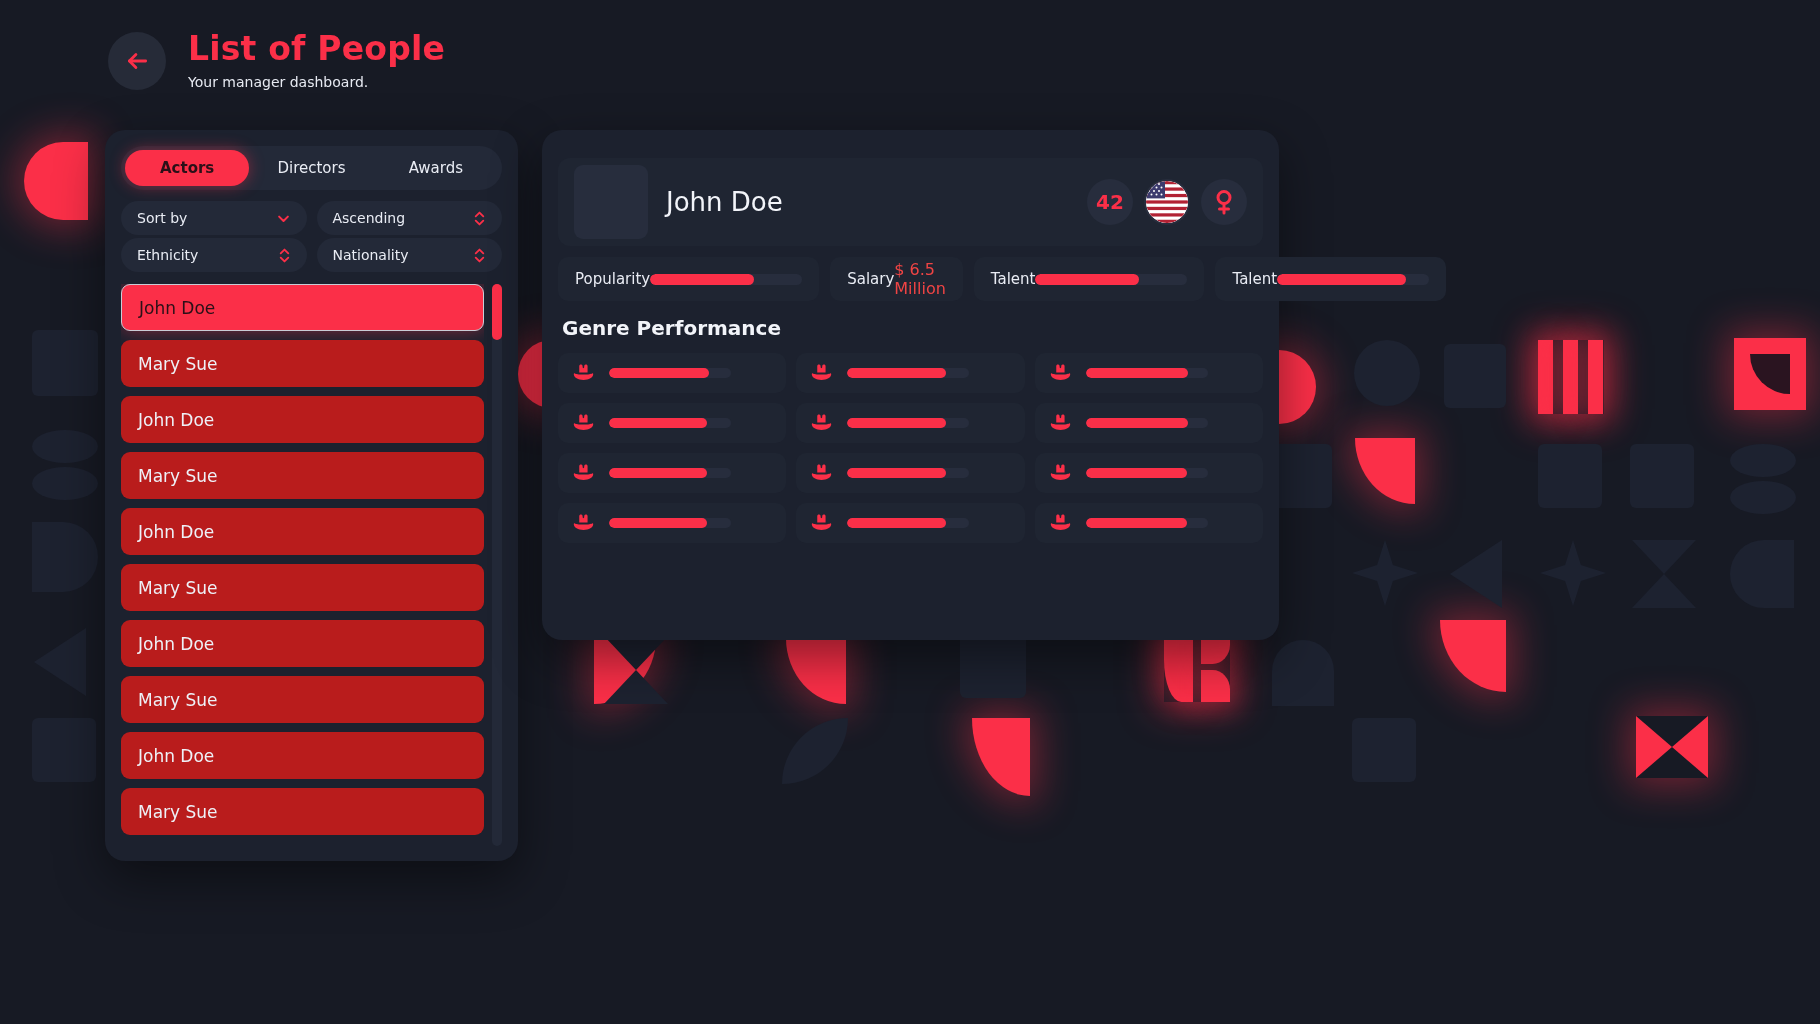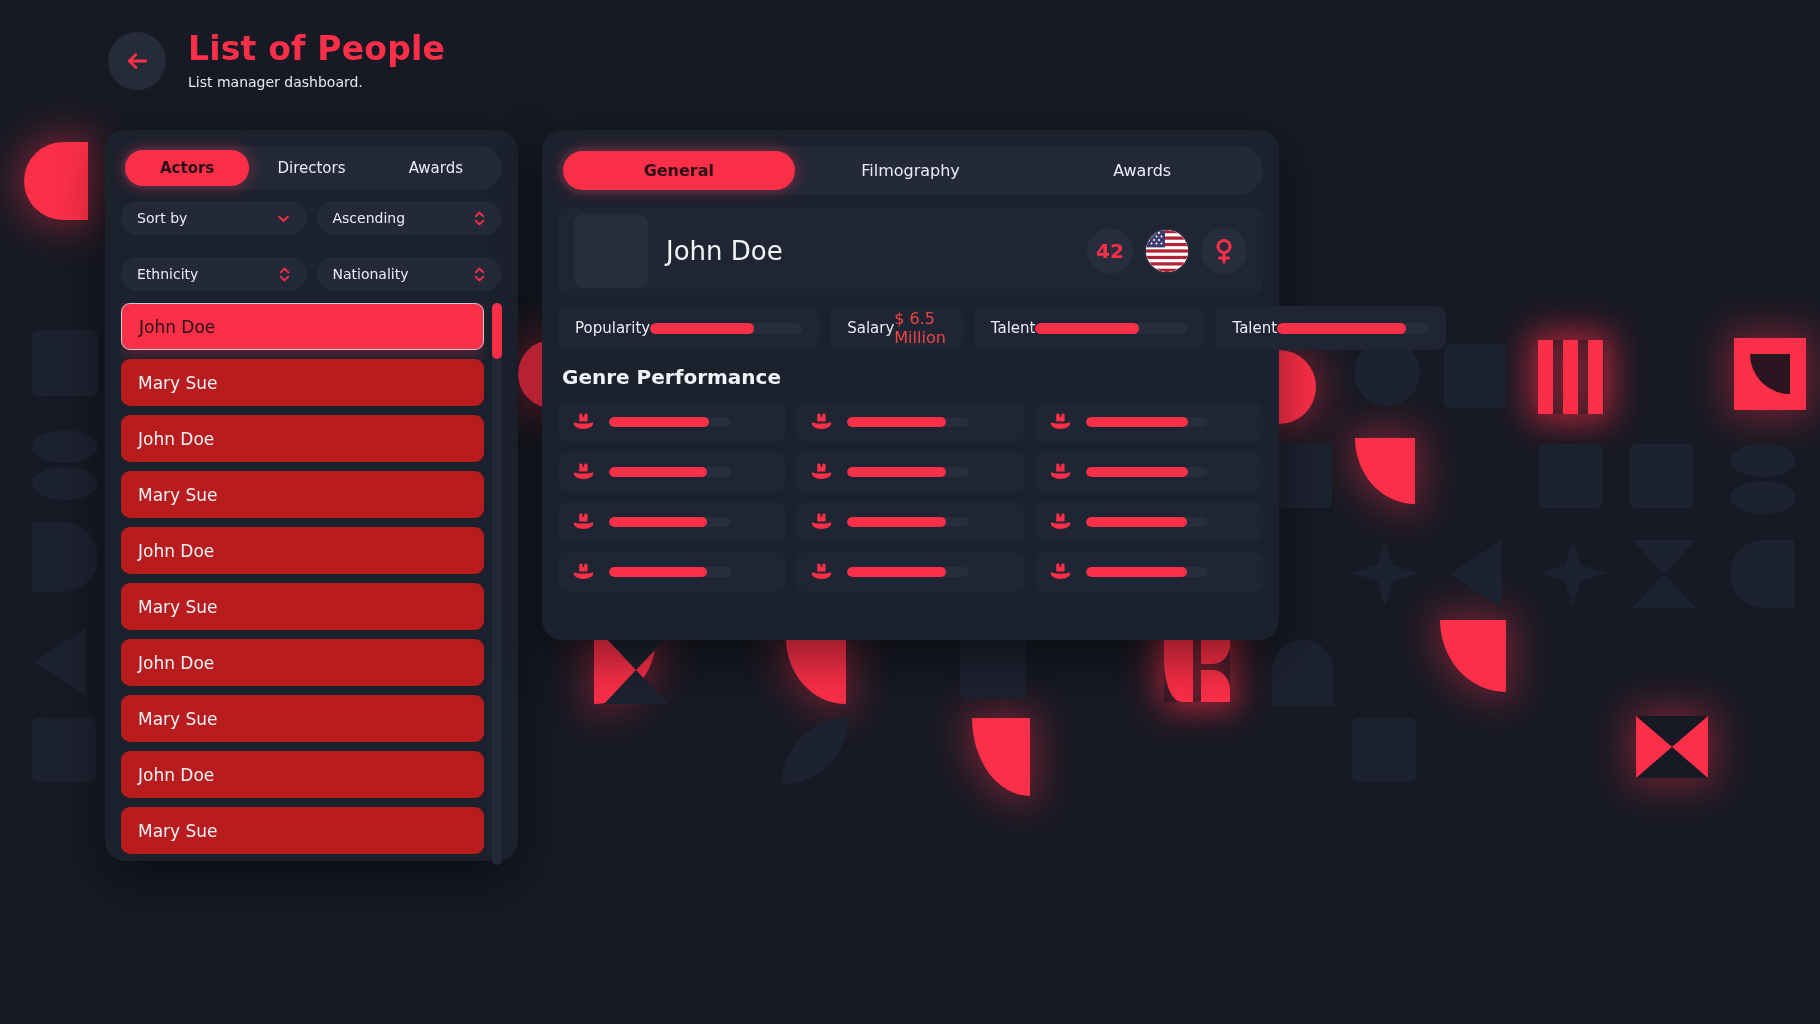--- a/index.html
+++ b/index.html
@@ -73,21 +73,21 @@
   .tabbar { display: flex; background: #232938; border-radius: 999px; padding: 4px; }
   .tab { flex: 1; text-align: center; padding: 9px 0; font-size: 15px; color: #e9ecf4;
     border-radius: 999px; cursor: pointer; white-space: nowrap; }
   .tab.active { background: #fb2f48; color: #2b1018; font-weight: 600;
     box-shadow: 0 0 16px rgba(251,47,72,.45); }
   .left-panel .tab { font-size: 15px; }
   .right-panel .tabbar { padding: 5px; }
   .right-panel .tab { font-size: 16px; padding: 10px 0; }
 
   
-  .filters { margin-top: 11px; display: flex; flex-direction: column; gap: 22px; justify-content: center; }
+  .filters { margin-top: 11px; display: flex; flex-direction: column; gap: 3px; justify-content: center; }
   .filter-row { display: flex; gap: 10px; }
   .filter { flex: 1; background: #232938; border-radius: 999px; height: 34px;
     display: flex; align-items: center; justify-content: space-between;
     padding: 0 16px; cursor: pointer; }
   .filter span { font-size: 14px; color: #e9ecf4; font-weight: 500; }
   .chev { color: #fb2f48; display: flex; align-items: center; }
 
   
   .list-wrap { margin-top: 12px; display: flex; gap: 8px; height: 562px; }
   .list { flex: 1; display: flex; flex-direction: column; gap: 9px; overflow: hidden; }
@@ -194,21 +194,21 @@
     <div class="back-btn">
       <span>
         <svg width="26" height="26" viewBox="0 0 24 24" fill="none" stroke="#fb2f48" stroke-width="2.6" stroke-linecap="round" stroke-linejoin="round">
           <line x1="20" y1="12" x2="5" y2="12"></line>
             <polyline points="11,18 5,12 11,6"></polyline>
         </svg>
       </span>
     </div>
     <div class="h-texts">
       <div class="h-title">List of People</div>
-      <div class="h-sub">List manager dashboard.</div>
+      <div class="h-sub">Your manager dashboard.</div>
     </div>
   </div>
 
   <div class="panel left-panel">
     <div class="tabbar" id="left-tabs">
         <div class="tab active">Actors</div>
         <div class="tab">Directors</div>
         <div class="tab">Awards</div>
       </div>
     <div class="filters" id="filters">
@@ -265,25 +265,20 @@
           <div class="person">John Doe</div>
           <div class="person">Mary Sue</div>
         </div>
       <div class="scrollbar">
         <div class="thumb"></div>
       </div>
     </div>
   </div>
 
   <div class="panel right-panel">
-    <div class="tabbar" id="right-tabs">
-        <div class="tab active">General</div>
-        <div class="tab">Filmography</div>
-        <div class="tab">Awards</div>
-      </div>
     <div class="rp-body">
 
       <div class="profile">
         <div class="avatar"></div>
         <div class="pname">John Doe</div>
         <div class="badges">
           <div class="badge age">42</div>
           <div class="badge">
             <span class="flag">
               <svg width="42" height="42" viewBox="0 0 42 42">

